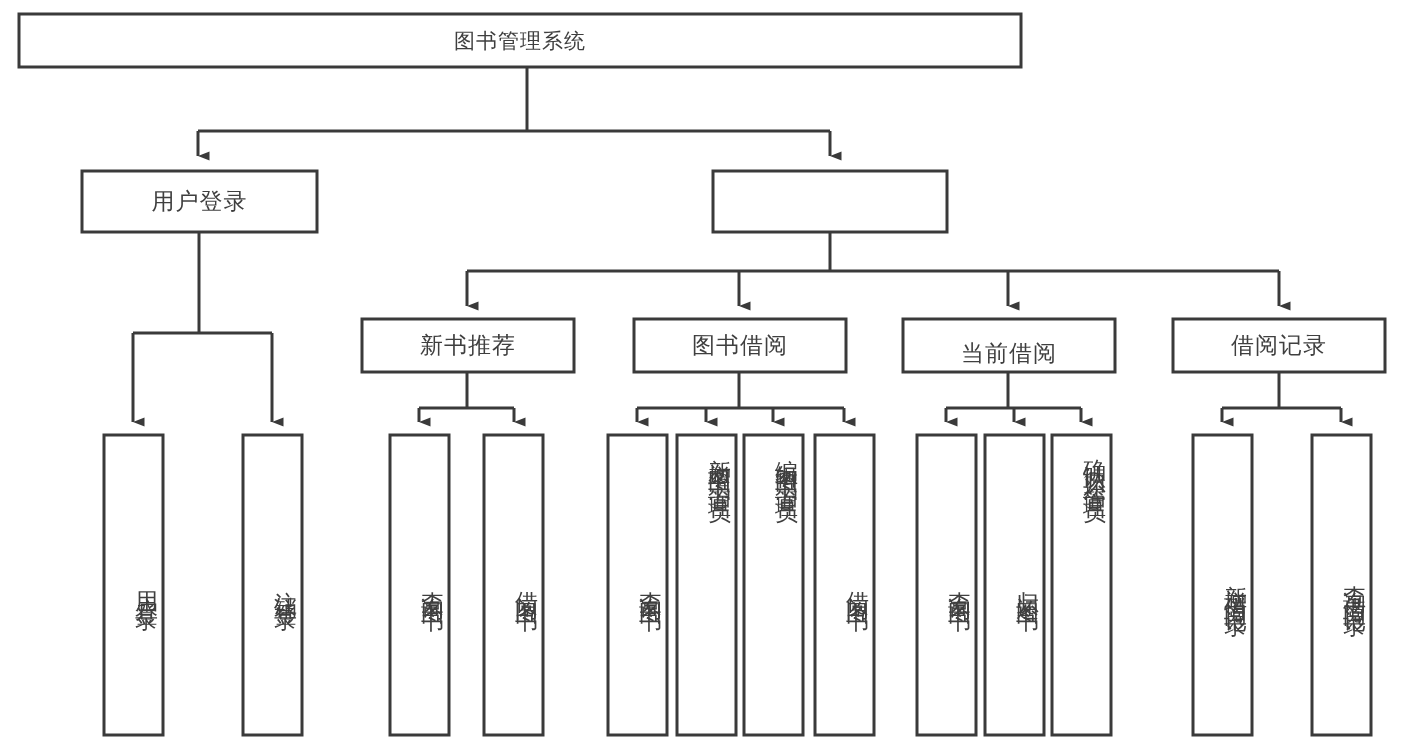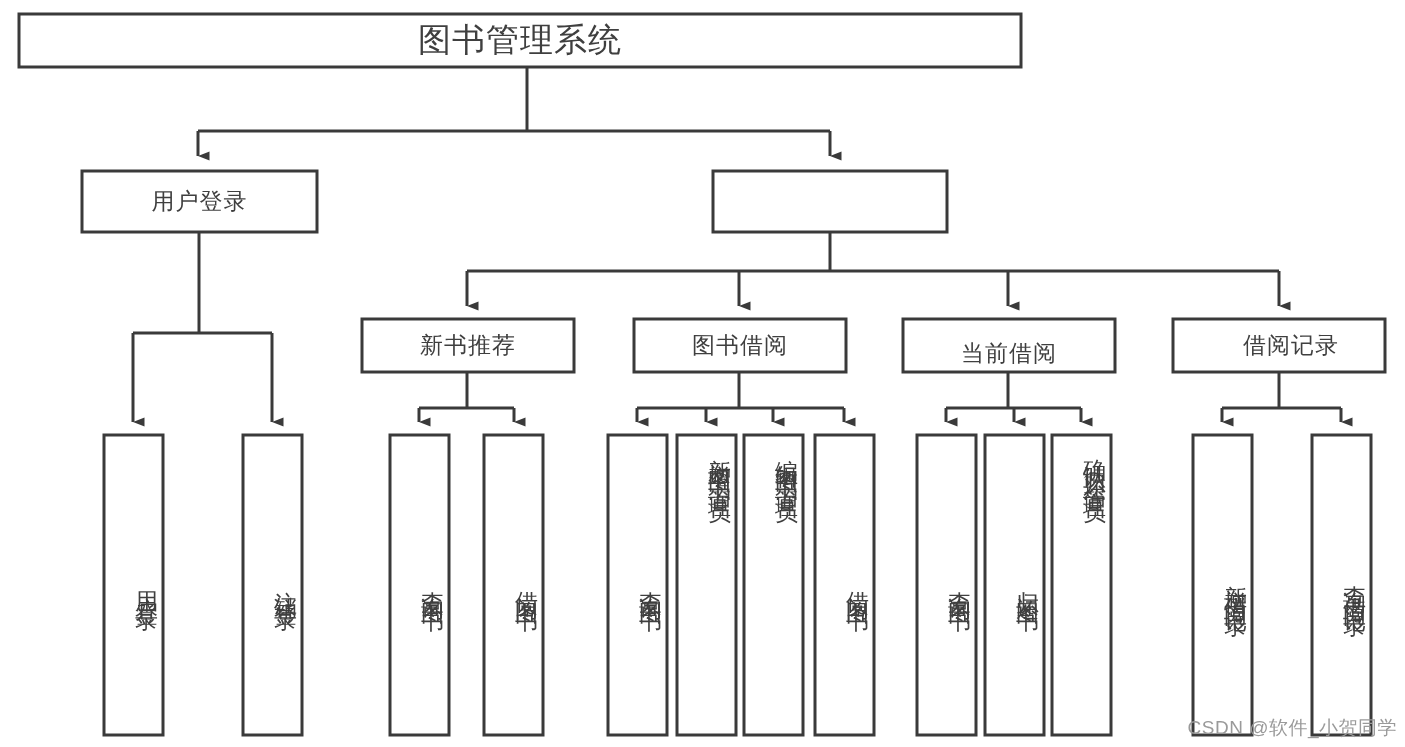--- a/index.html
+++ b/index.html
@@ -153,38 +153,37 @@
     <rect class="node-box" x="677" y="435" width="59" height="300"></rect>
     <rect class="node-box" x="744" y="435" width="59" height="300"></rect>
     <rect class="node-box" x="815" y="435" width="59" height="300"></rect>
     <rect class="node-box" x="917" y="435" width="59" height="300"></rect>
     <rect class="node-box" x="985" y="435" width="59" height="300"></rect>
     <rect class="node-box" x="1052" y="435" width="59" height="300"></rect>
     <rect class="node-box" x="1193" y="435" width="59" height="300"></rect>
     <rect class="node-box" x="1312" y="435" width="59" height="300"></rect>
   </svg>
 
-  <div class="label-h" style="left:19px; top:14px; width:1002px; height:53px; font-size:33px;">图书管理系统</div>
+  <div class="label-h" style="left:19px; top:14px; width:1002px; height:53px; font-size:21px;">图书管理系统</div>
 
   <div class="label-h" style="left:82px; top:171px; width:235px; height:61px;">用户登录</div>
 
   <div class="label-h" style="left:634px; top:319px; width:212px; height:53px;">图书借阅</div>
   <div class="label-h" style="left:362px; top:319px; width:212px; height:53px;">新书推荐</div>
   <div class="label-h" style="left:903px; top:319px; width:212px; height:69px;">当前借阅</div>
-  <div class="label-h" style="left:1173px; top:319px; width:212px; height:53px;padding-left:12px;">借阅记录</div>
+  <div class="label-h" style="left:1173px; top:319px; width:212px; height:53px;">借阅记录</div>
 
   <div class="label-v centered" style="left:104px; top:435px; width:59px; height:300px;">用户登录</div>
   <div class="label-v centered" style="left:243px; top:435px; width:59px; height:300px;">注销登录</div>
   <div class="label-v centered" style="left:390px; top:435px; width:59px; height:300px;">查询图书</div>
   <div class="label-v centered" style="left:484px; top:435px; width:59px; height:300px;">借阅图书</div>
   <div class="label-v centered" style="left:608px; top:435px; width:59px; height:300px;">查询图书</div>
   <div class="label-v" style="left:677px; top:441px; width:59px; height:294px;">新增图书（管理员）</div>
   <div class="label-v" style="left:744px; top:441px; width:59px; height:294px;">编辑图书（管理员）</div>
   <div class="label-v centered" style="left:815px; top:435px; width:59px; height:300px;">借阅图书</div>
   <div class="label-v centered" style="left:917px; top:435px; width:59px; height:300px;">查询图书</div>
   <div class="label-v centered" style="left:985px; top:435px; width:59px; height:300px;">归还图书</div>
   <div class="label-v" style="left:1052px; top:441px; width:59px; height:294px;">确认归还（管理员）</div>
   <div class="label-v centered" style="left:1193px; top:435px; width:59px; height:300px;">新增借阅记录</div>
   <div class="label-v centered" style="left:1312px; top:435px; width:59px; height:300px;">查询借阅记录</div>
 
-  <div class="watermark">CSDN @软件_小贺同学</div>
 
 </div>
 
 </body></html>

